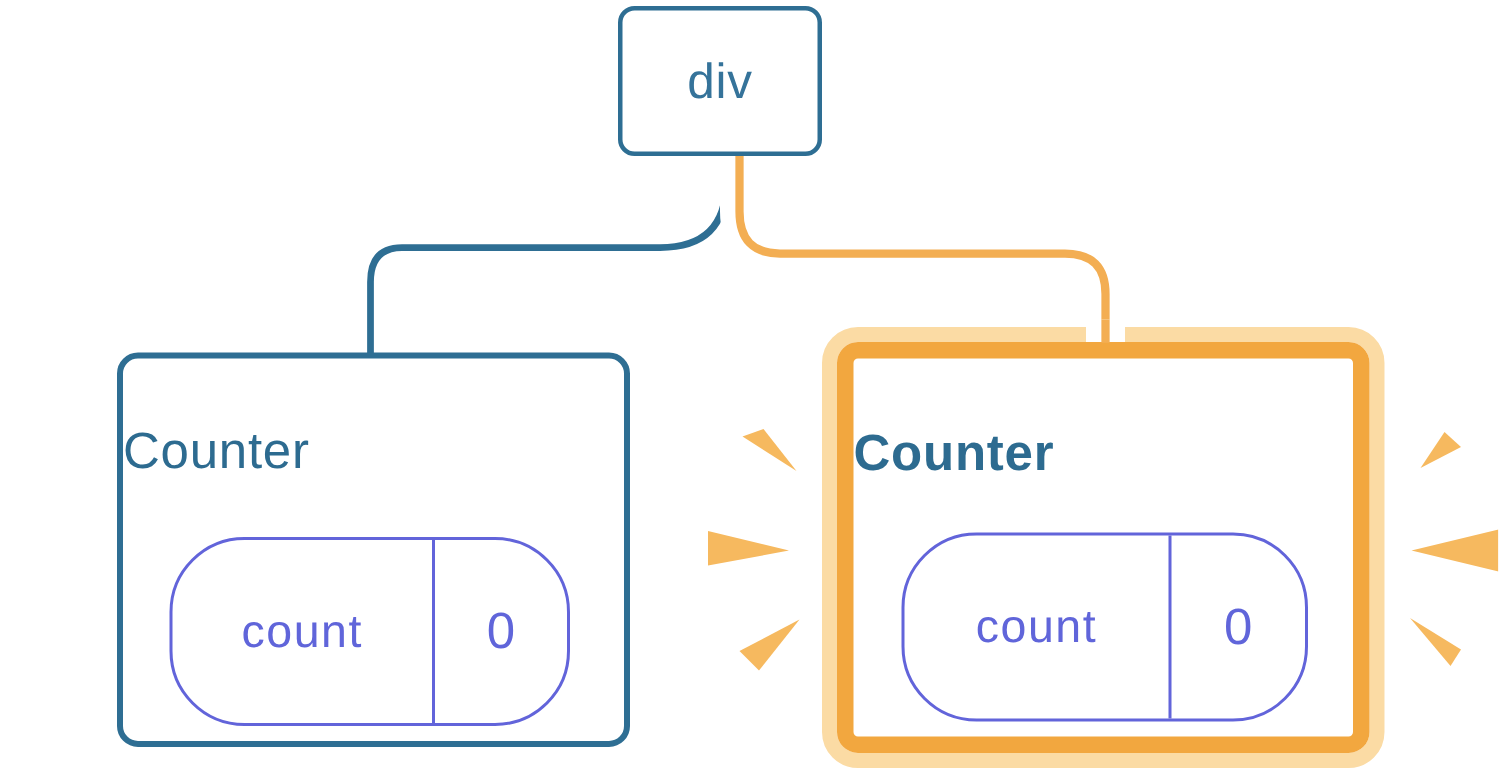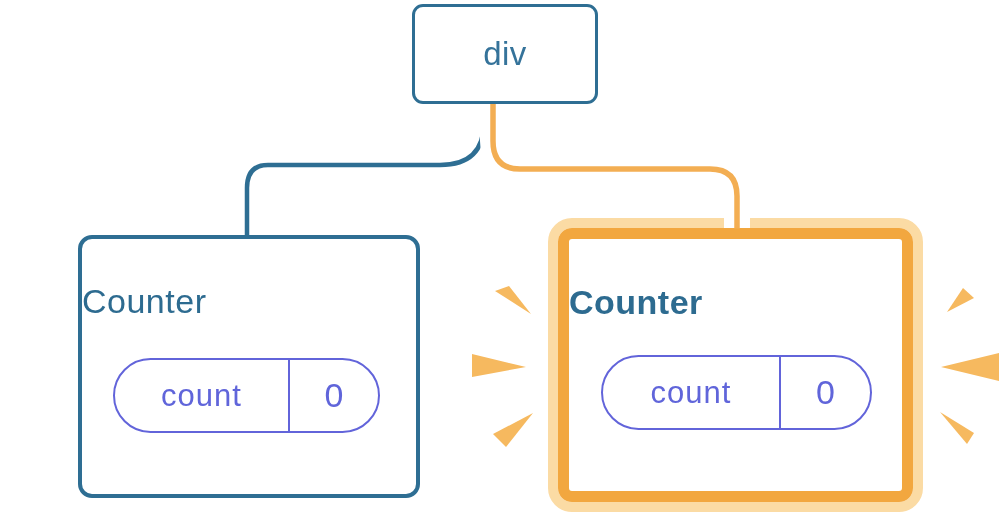--- a/index.html
+++ b/index.html
@@ -6,21 +6,21 @@
   .canvas{
     position:relative;width:999px;height:515px;background:#ffffff;
     overflow:hidden;font-family:"Liberation Sans",sans-serif;
   }
   .layer{position:absolute;left:0;top:0;width:999px;height:515px;pointer-events:none;}
   .under{z-index:0;}
   .over{z-index:3;}
 
   
   .root-node{
-    position:absolute;left:412px;top:4px;width:186px;height:100px;
+    position:absolute;left:412px;top:4px;width:136px;height:100px;
     box-sizing:border-box;background:#ffffff;border:3px solid var(--blue);
     border-radius:11px;z-index:2;display:flex;align-items:center;justify-content:center;
   }
   .root-label{font-size:33px;font-weight:500;color:var(--blueText);letter-spacing:.5px;}
 
   
   .card-left{
     position:absolute;left:78px;top:235px;width:342px;height:263px;
     box-sizing:border-box;background:#ffffff;border:4px solid var(--blue);
     border-radius:14px;z-index:2;
@@ -39,21 +39,21 @@
     border-radius:24px;z-index:2;background:transparent;
   }
   .card-right-inner{
     position:absolute;inset:0;box-sizing:border-box;background:#ffffff;
     border:11px solid var(--orangeDark);border-radius:14px;
   }
   .card-right .card-title{top:45px;}
 
   
   .pill{
-    position:absolute;box-sizing:border-box;height:75px;
+    position:absolute;box-sizing:border-box;height:126px;
     border:2.5px solid var(--indigo);border-radius:50px;
     display:flex;align-items:stretch;background:#ffffff;
   }
   .pill-left .pill{left:31px;top:119px;width:267px;}
   .pill-cell{display:flex;align-items:center;justify-content:center;}
   .pill-key{flex:0 0 173px;font-size:31px;letter-spacing:1px;color:var(--indigoText);}
   .pill-val{flex:1 1 auto;border-left:2.5px solid var(--indigo);font-size:34px;color:var(--indigoText);}
   .card-right .pill{left:32px;top:116px;width:271px;}
   .card-right .pill-key{flex-basis:176px;}
 </style>

